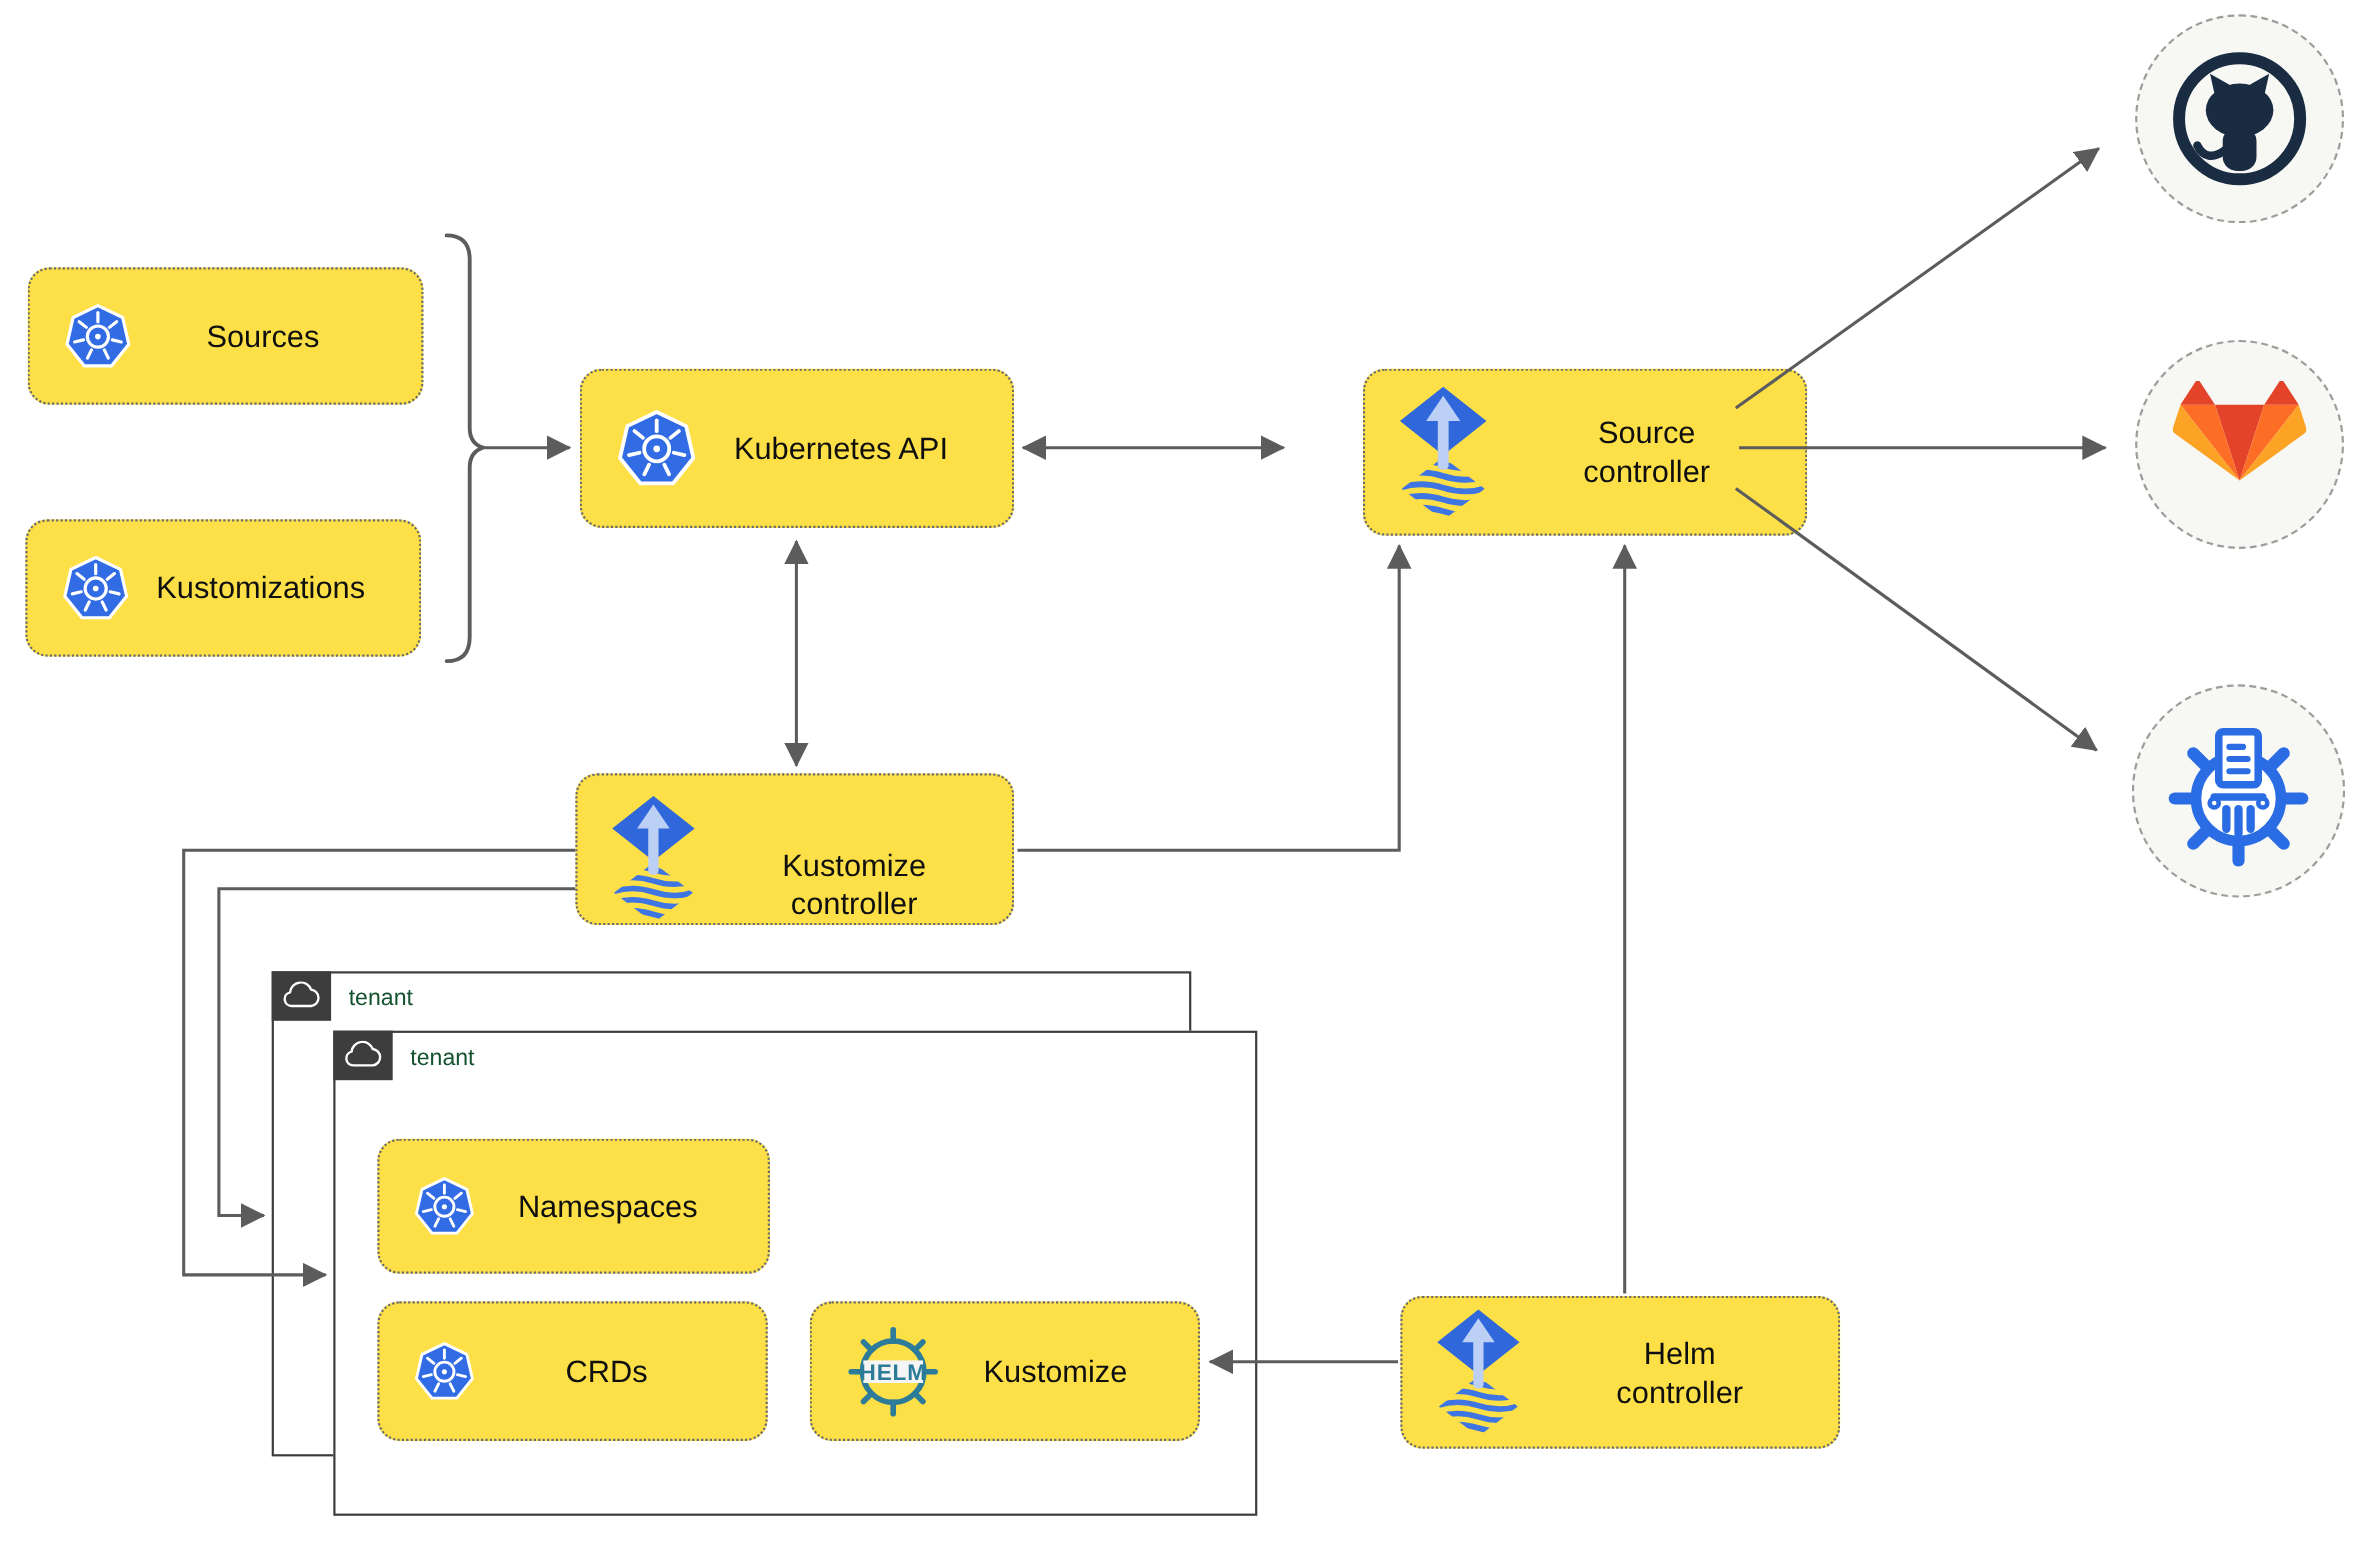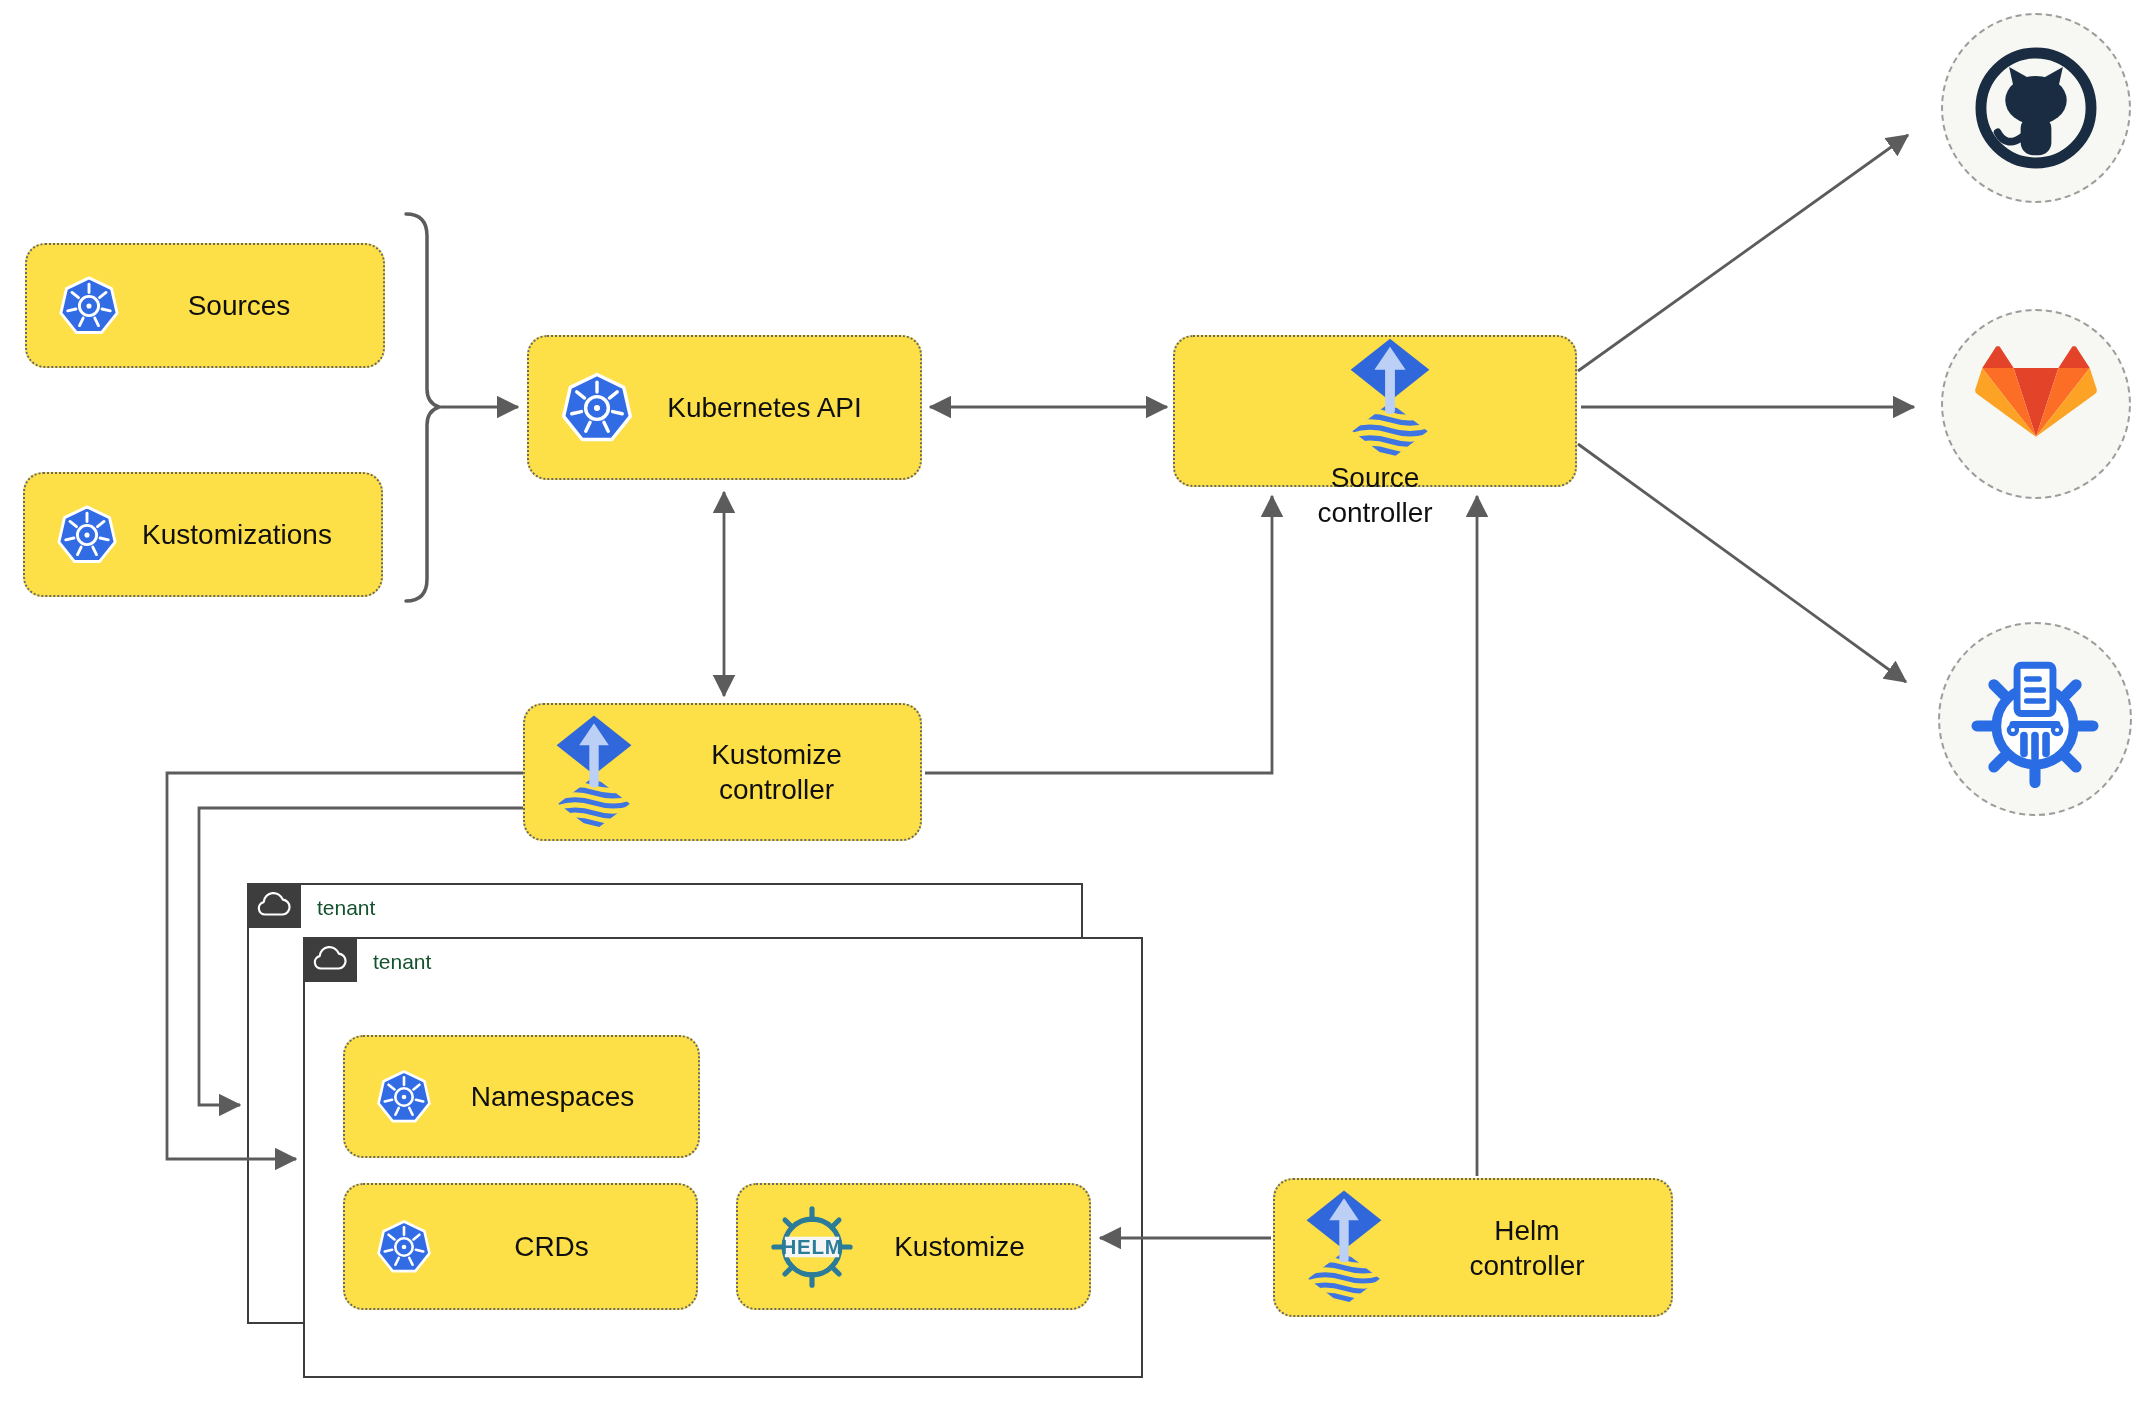--- a/index.html
+++ b/index.html
@@ -179,28 +179,28 @@
     <div class="nlabel">Kustomizations</div>
   </div>
 
   <div class="node" style="left:527px;top:335px;width:395px;height:145px;">
     <svg class="nicon" width="76" height="76" viewBox="0 0 100 100">
         <use href="#i-k8s"></use>
       </svg>
     <div class="nlabel">Kubernetes API</div>
   </div>
 
-  <div class="node" style="left:1173px;top:335px;width:404px;height:152px;flex-direction:column;">
+  <div class="node" style="left:1239px;top:335px;width:404px;height:152px;">
     <svg class="nicon" width="82" height="123" viewBox="0 0 100 150">
         <use href="#i-flux"></use>
       </svg>
     <div class="nlabel narrow">Source controller</div>
   </div>
 
-  <div class="node" style="left:523px;top:703px;width:399px;height:138px;">
+  <div class="node" style="left:523px;top:703px;width:399px;height:138px;align-items:flex-end;">
     <svg class="nicon" width="78" height="117" viewBox="0 0 100 150">
         <use href="#i-flux"></use>
       </svg>
     <div class="nlabel narrow">Kustomize controller</div>
   </div>
 
   <div class="node" style="left:1273px;top:1178px;width:400px;height:139px;">
     <svg class="nicon" width="78" height="117" viewBox="0 0 100 150">
         <use href="#i-flux"></use>
       </svg>

